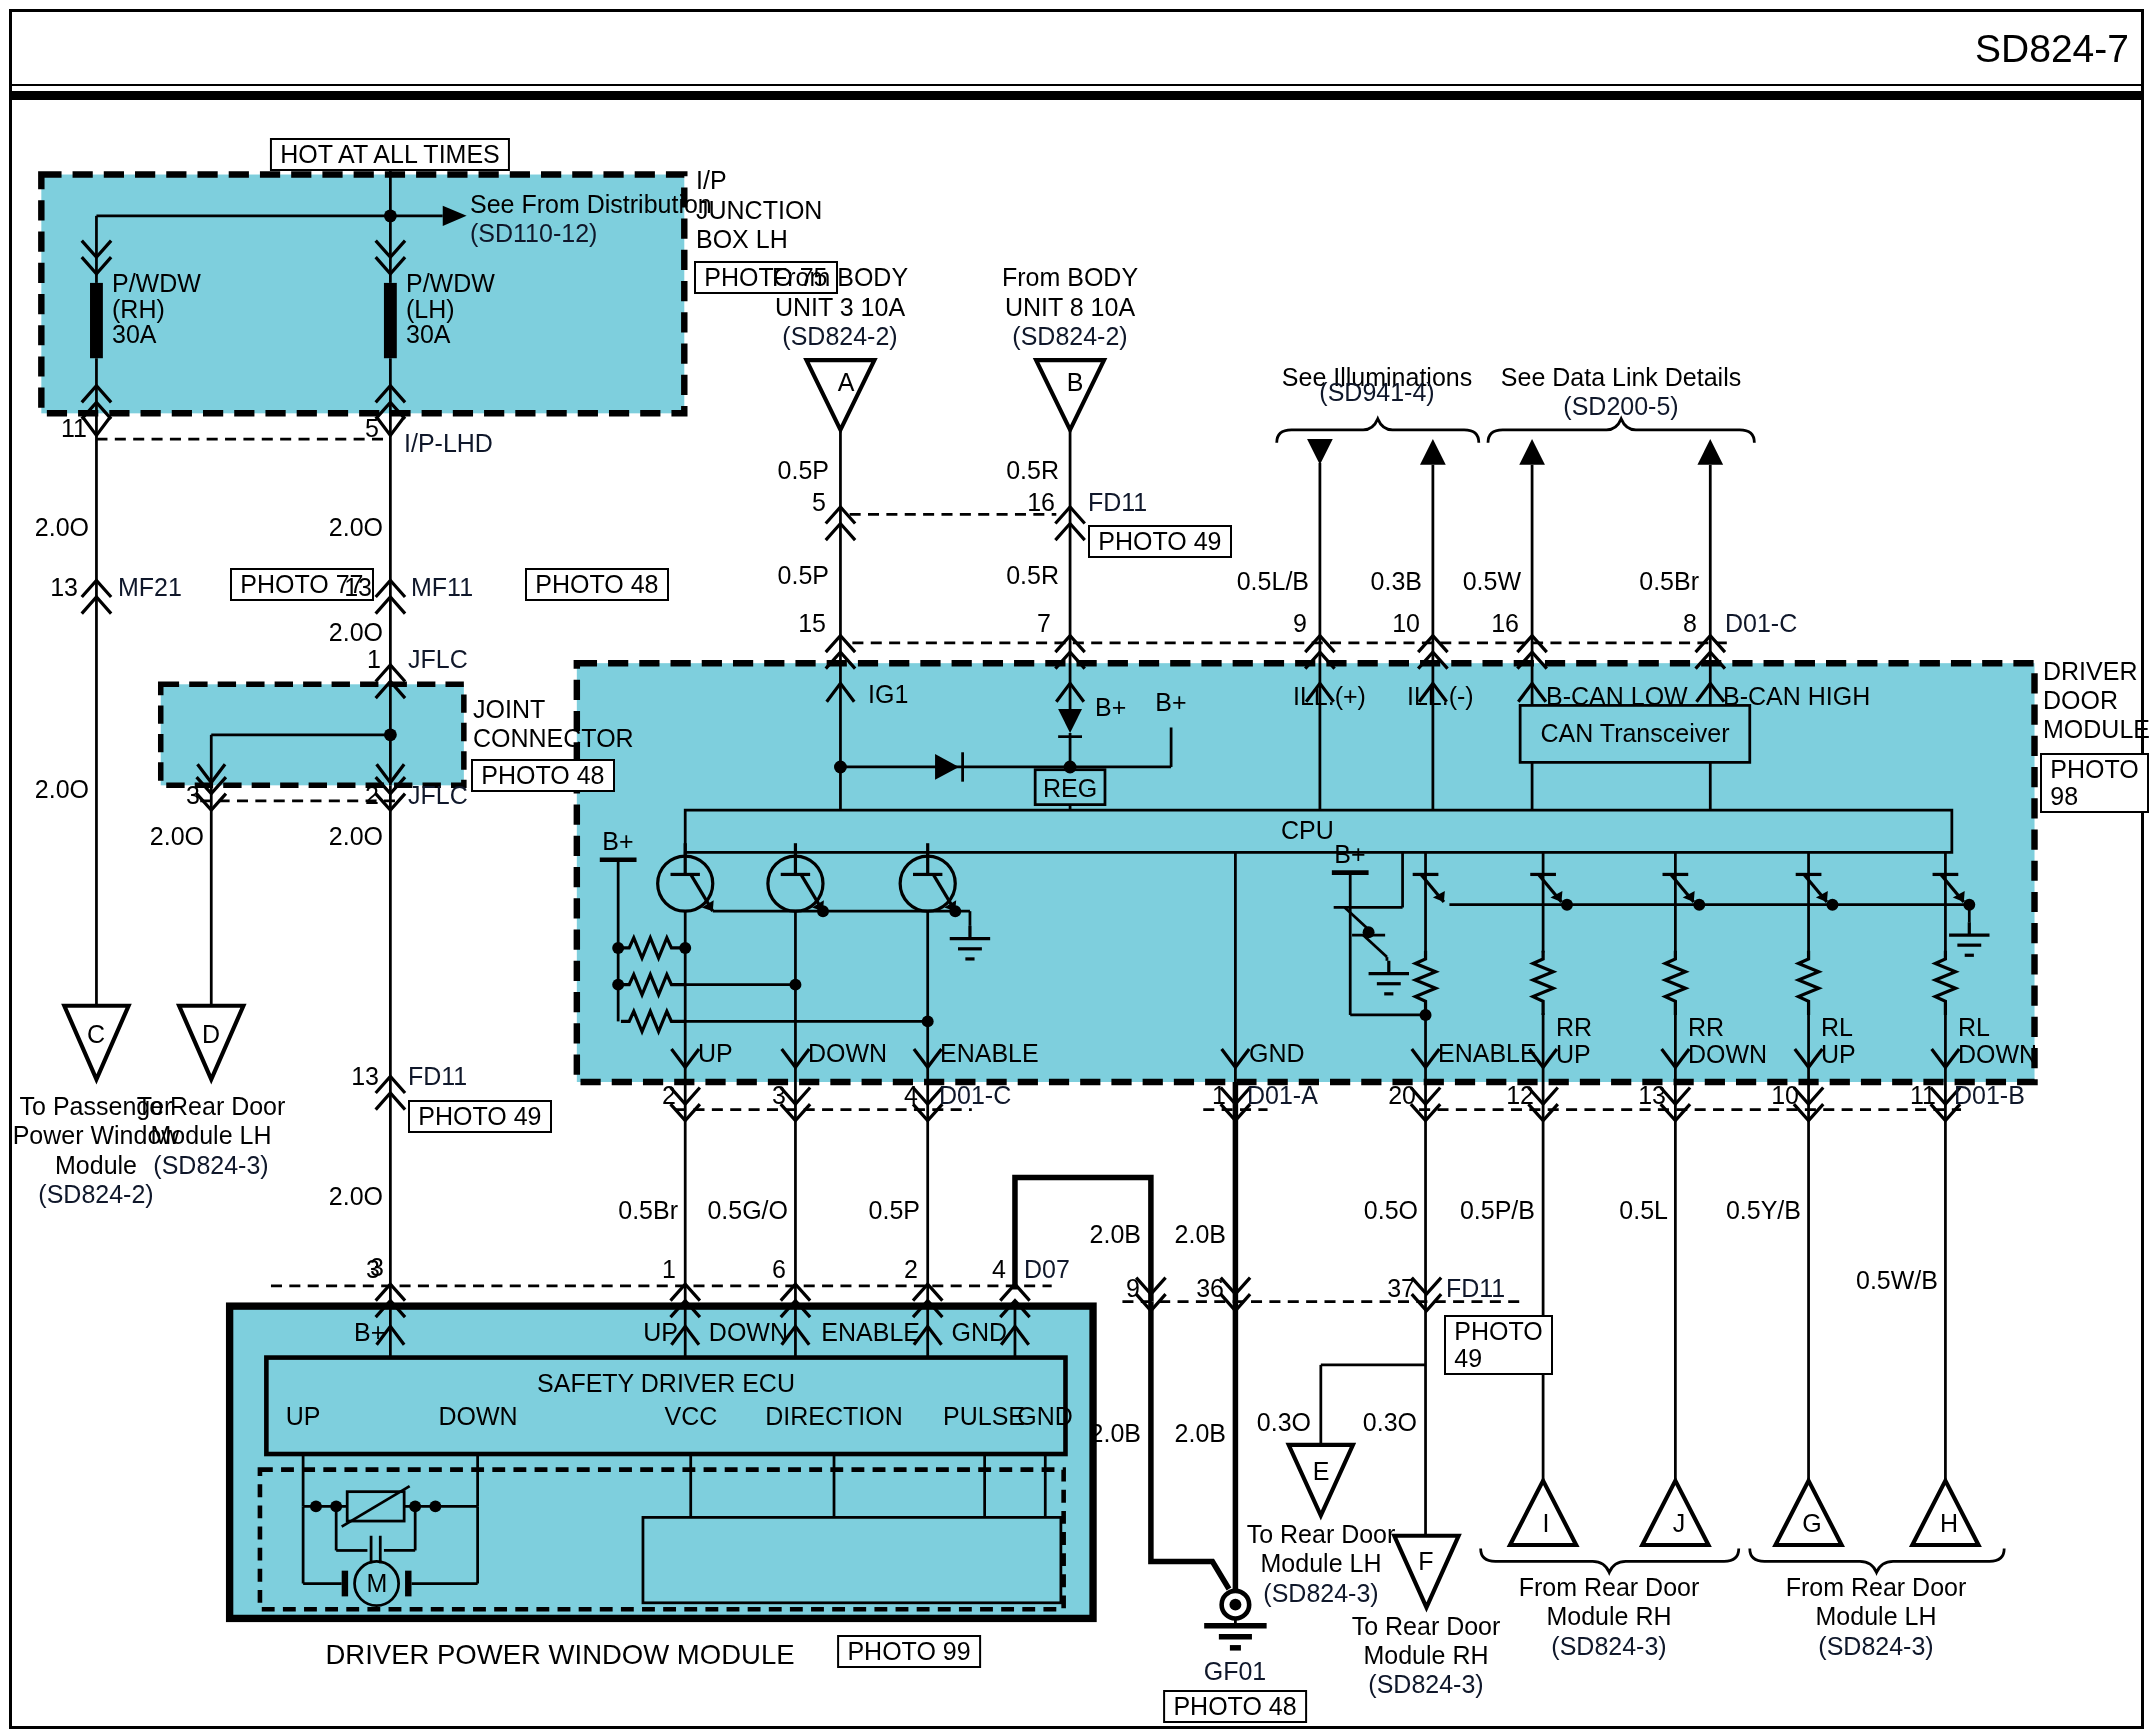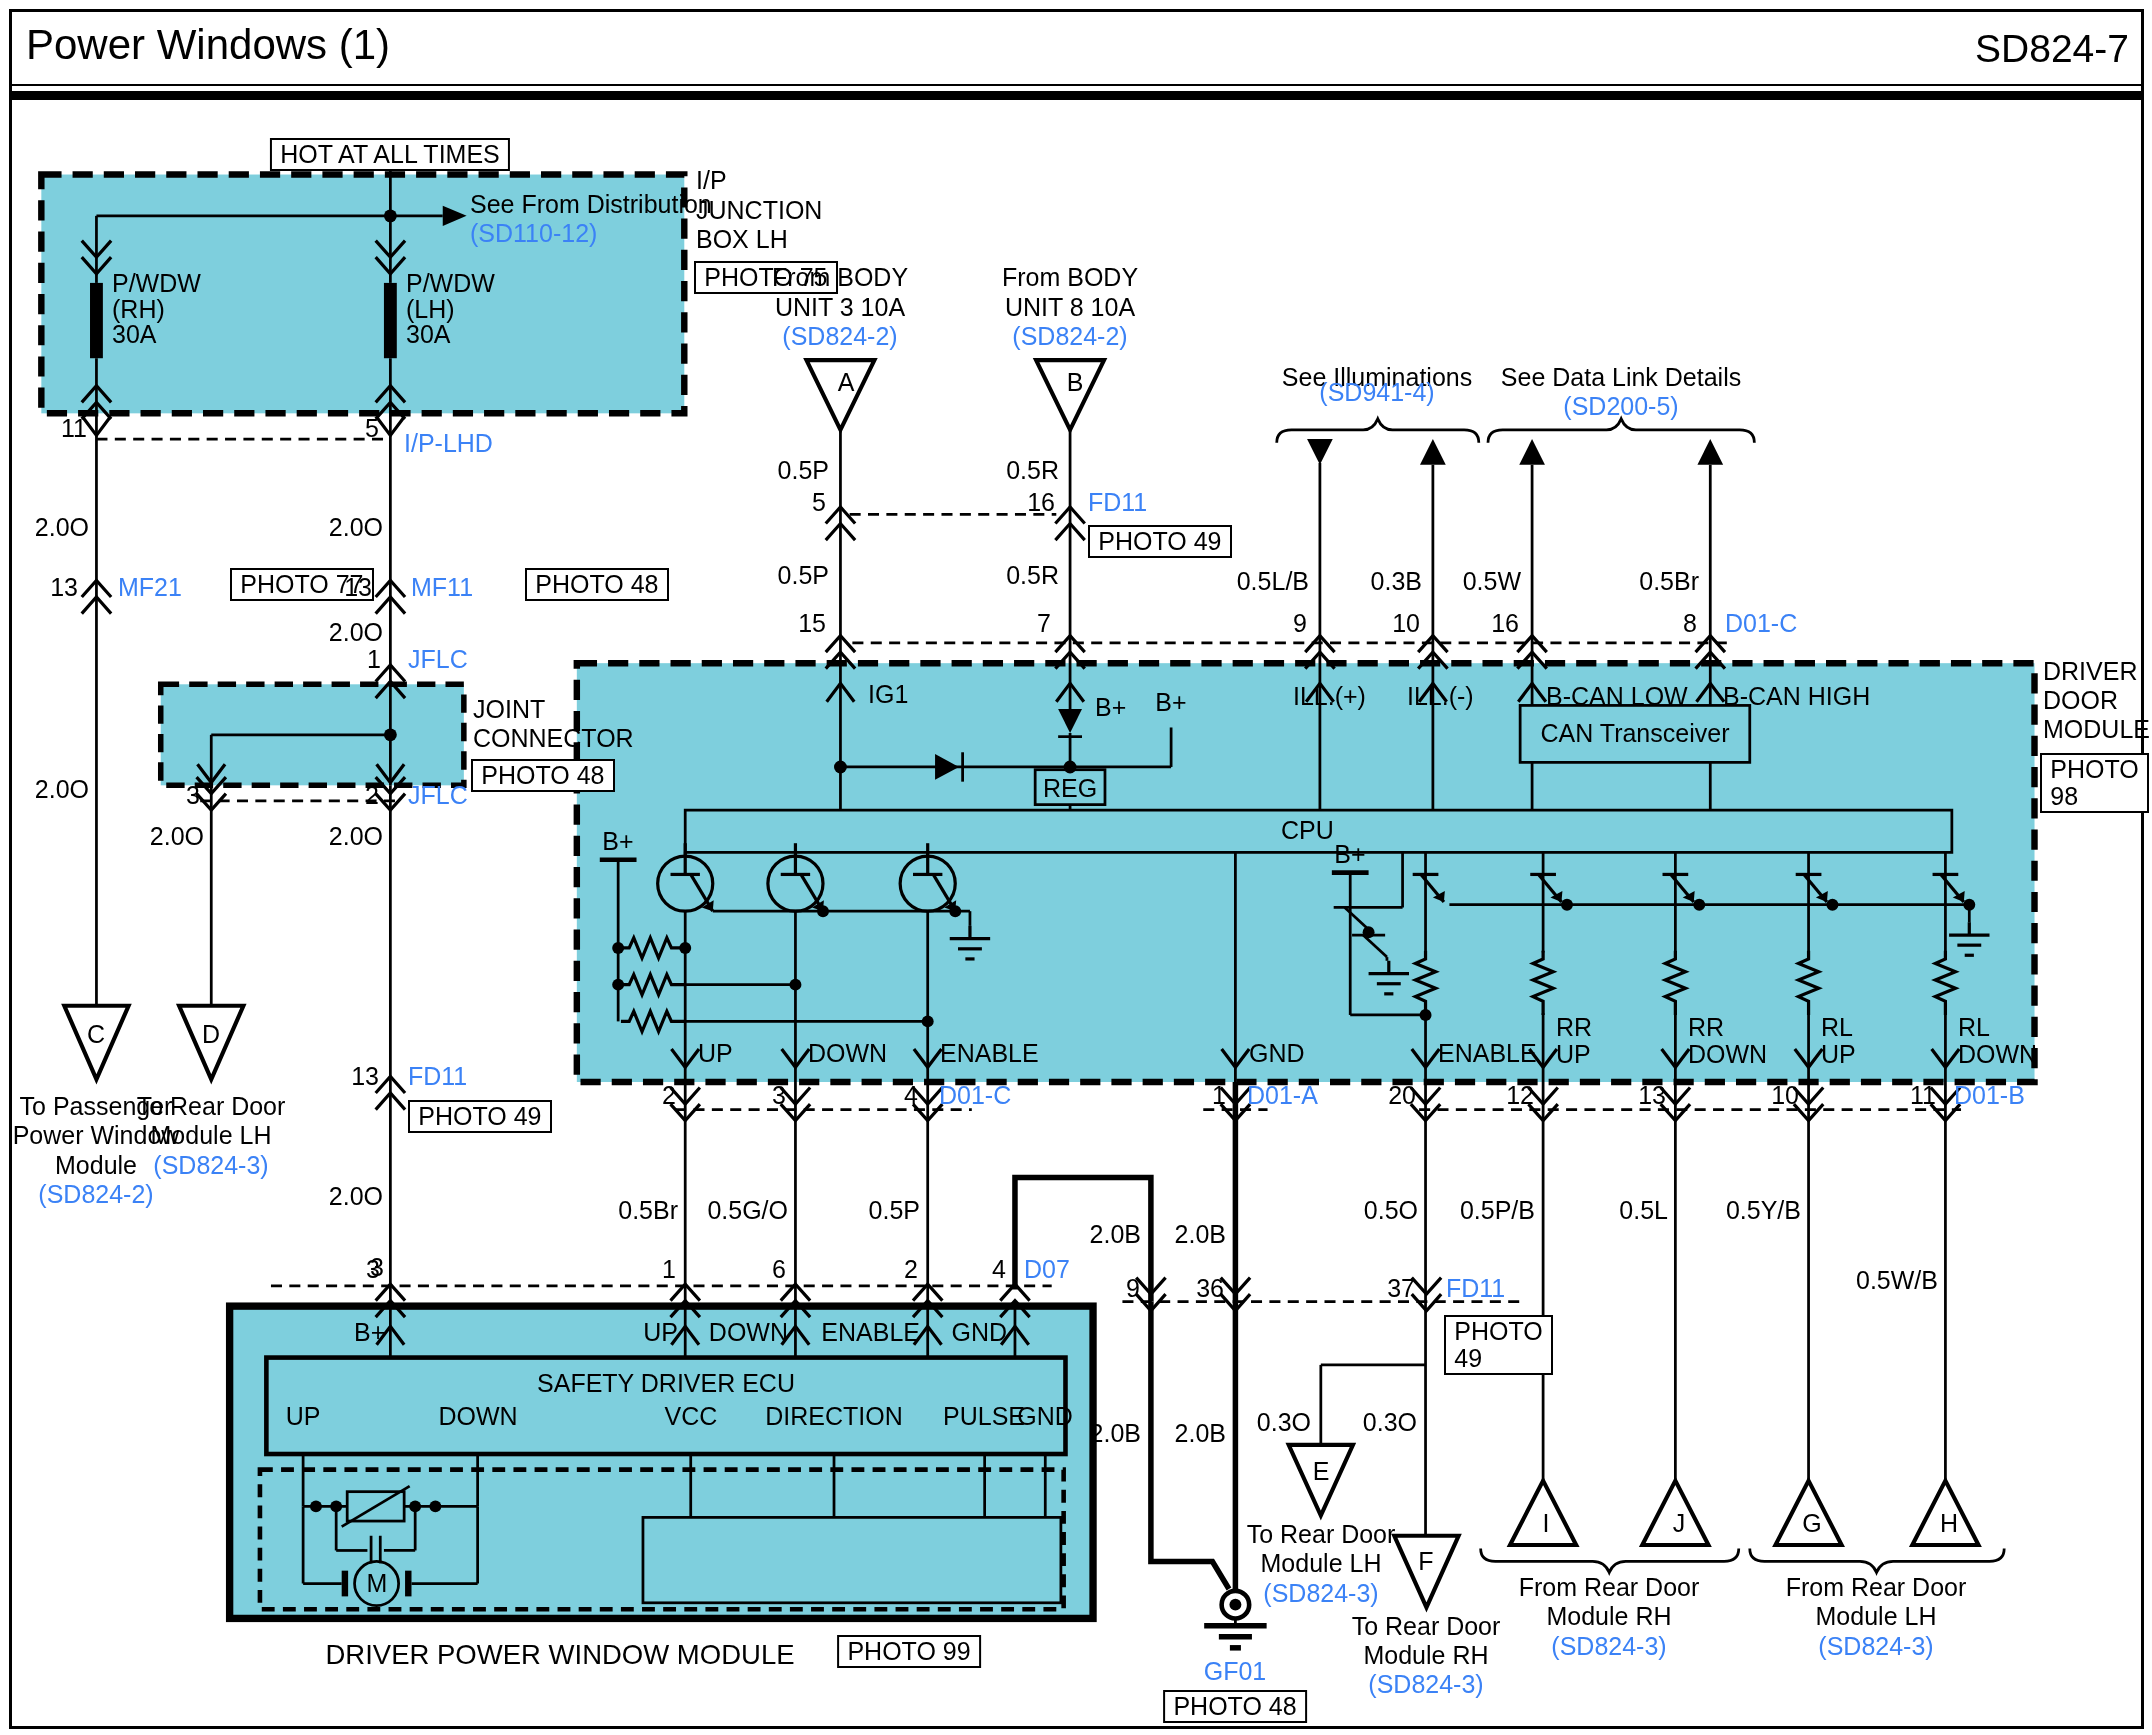--- a/index.html
+++ b/index.html
@@ -5,21 +5,21 @@
   html,body{margin:0;padding:0;background:#e8e8e8;}
   .page{position:relative;width:2153px;height:1736px;background:#fff;overflow:hidden;
         font-family:"Liberation Sans",sans-serif;}
   .frame{position:absolute;left:9.2px;top:9.2px;right:9.2px;bottom:7.3px;border:3.7px solid #000;}
   .titlebar{position:absolute;left:9.2px;top:9.2px;right:9.2px;height:75px;border-bottom:2.8px solid #000;}
   .thickbar{position:absolute;left:9.2px;top:91px;right:9.2px;height:9.2px;background:#000;}
   svg{position:absolute;left:0;top:0;}
   .lb{position:absolute;font-size:25px;line-height:1.08;color:#000;white-space:nowrap;z-index:5;}
   .c{transform:translateX(-50%);} 
   .r{transform:translateX(-100%);} 
-  .blue{color:#3b82f6;}
+  .blue{color:#0f172a;}
   .bx{background:#fff;border:2.8px solid #000;padding:0.9px 8.3px;}
   .t46{font-size:42px;}
   .t42{font-size:39px;}
   .t30{font-size:27.5px;}
   .wire{stroke:#000;stroke-width:3;fill:none;}
   .wire6{stroke:#000;stroke-width:6;fill:none;}
   .dash{stroke:#000;stroke-width:3;fill:none;stroke-dasharray:12 8;}
   .sym{stroke:#000;stroke-width:3.5;fill:none;}
   .tri{stroke:#000;stroke-width:4.5;fill:#fff;}
   .blk{fill:#000;stroke:none;}
@@ -394,21 +394,20 @@
     </g>
 
     <g class="wire">
       <path d="M1390,482 Q1390,468 1406,468 H1484 Q1495,468 1500,456 Q1505,468 1516,468 H1594 Q1610,468 1610,482"></path>
       <path d="M1620,482 Q1620,468 1636,468 H1749 Q1760,468 1765,456 Q1770,468 1781,468 H1894 Q1910,468 1910,482"></path>
       <path d="M1612,1686 Q1612,1700 1628,1700 H1734 Q1747,1700 1752,1712 Q1757,1700 1770,1700 H1877 Q1893,1700 1893,1686"></path>
       <path d="M1905,1686 Q1905,1700 1921,1700 H2025 Q2038,1700 2043,1712 Q2048,1700 2061,1700 H2166 Q2182,1700 2182,1686"></path>
     </g>
   </svg>
 
-  <div class="lb t46" style="left:26px;top:22px">Power Windows (1)</div>
   <div class="lb t42 r" style="left:2129px;top:27.5px">SD824-7</div>
 
   <div class="lb bx c" style="left:390px;top:138px">HOT AT ALL TIMES</div>
   <div class="lb" style="left:470px;top:191px">See From Distribution</div>
   <div class="lb blue" style="left:470px;top:220px">(SD110-12)</div>
   <div class="lb" style="left:696px;top:167px">I/P</div>
   <div class="lb" style="left:696px;top:197px">JUNCTION</div>
   <div class="lb" style="left:696px;top:226px">BOX LH</div>
   <div class="lb bx" style="left:694px;top:261px">PHOTO 75</div>
   <div class="lb" style="left:112px;top:270px">P/WDW</div>

